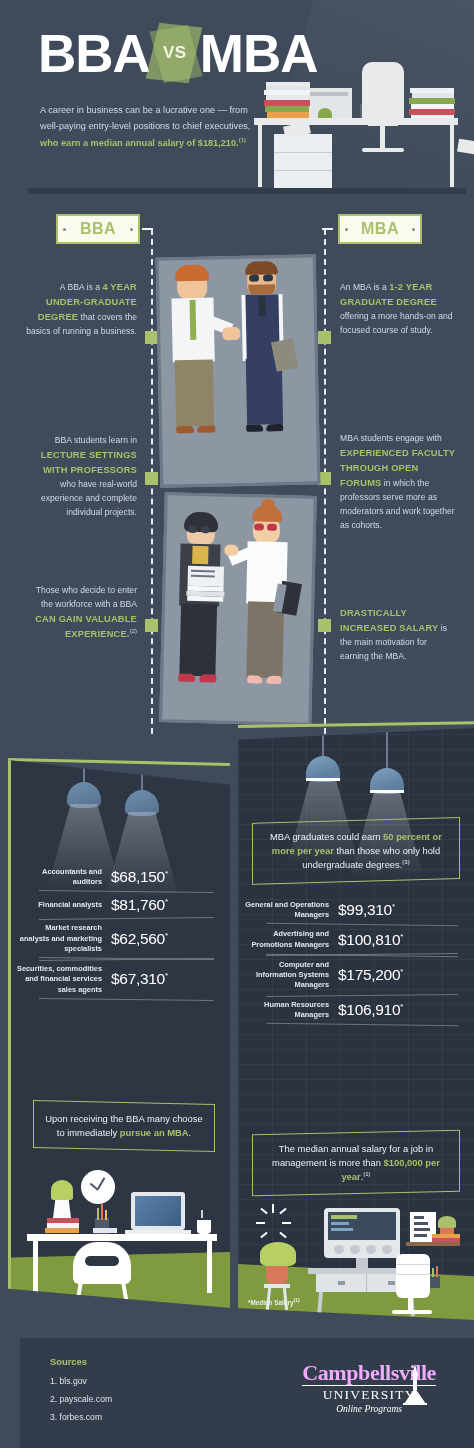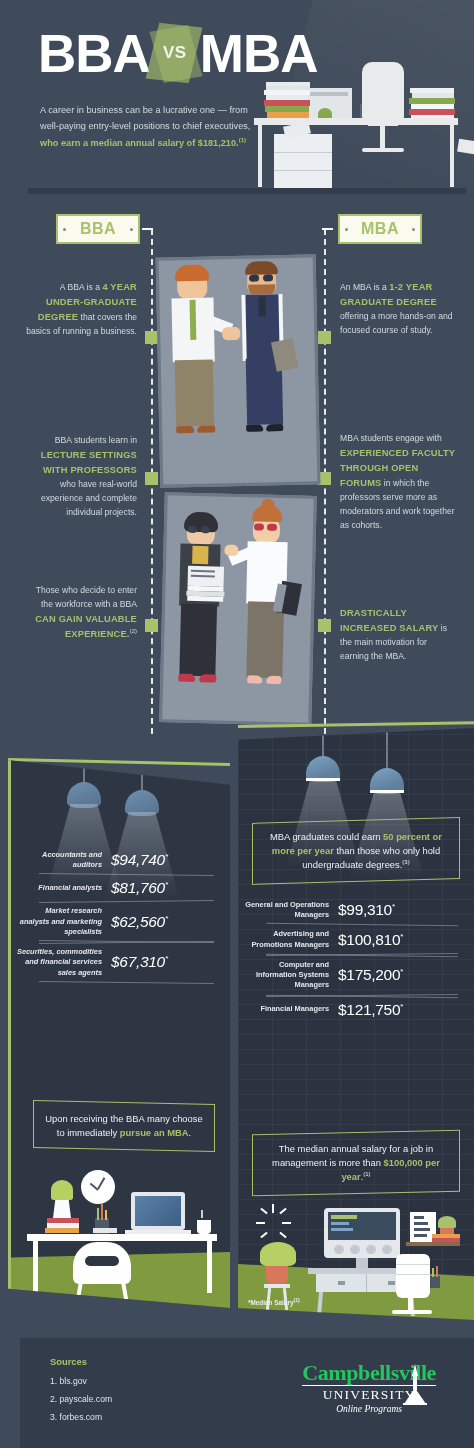--- a/index.html
+++ b/index.html
@@ -232,21 +232,21 @@
     position: absolute; left: 30px; top: 18px;
     font-size: 9.4px; font-weight: bold; color: #a8c16a;
   }
   .src-item {
     position: absolute; left: 30px;
     font-size: 8.6px; color: #dfe4ea;
   }
   .logo { position: absolute; right: 42px; top: 24px; text-align: center; }
   .logo-name {
     font-family: "Liberation Serif", serif; font-size: 22px; font-weight: bold;
-    color: #22c55e; letter-spacing: -0.4px; line-height: 1;
+    color: #f0abfc; letter-spacing: -0.4px; line-height: 1;
     border-bottom: 1.5px solid #ffffff; padding-bottom: 1px;
   }
   .logo-sub {
     font-family: "Liberation Serif", serif; font-size: 13.5px; color: #ffffff;
     letter-spacing: 1.2px; line-height: 1.2; margin-top: 1px;
   }
   .logo-tag {
     font-family: "Liberation Serif", serif; font-style: italic; font-size: 9.5px;
     color: #ffffff; margin-top: 1px;
   }
@@ -459,25 +459,25 @@
         <div class="sal-job">Advertising and Promotions Managers</div>
         <div class="sal-amt"><span>$100,810</span><sup>*</sup></div>
       </div>
       <div class="sal-sep tilt2"></div>
       <div class="sal-sep tilt"></div>
       <div class="sal-row">
         <div class="sal-job">Computer and Information Systems Managers</div>
         <div class="sal-amt"><span>$175,200</span><sup>*</sup></div>
       </div>
       <div class="sal-sep tilt2"></div>
+      <div class="sal-row">
+        <div class="sal-job">Human Resources Managers</div>
+        <div class="sal-amt"><span>$106,910</span><sup>*</sup></div>
+      </div>
       <div class="sal-sep tilt"></div>
-      <div class="sal-row">
-        <div class="sal-job">Financial Managers</div>
-        <div class="sal-amt"><span>$121,750</span><sup>*</sup></div>
-      </div>
     </div>
 
     <div class="callout skew-c" style="left:14px; top:404px; width:208px;">
       <span class="inner">
         <span>The median annual salary for a job in management is more than </span><b>$100,000 per year</b><span>.</span><sup>(1)</sup>
       </span>
     </div>
 
     <div class="scene" style="left:0; top:462px; width:236px; height:130px;">
       <div class="grass tilt2"></div>
@@ -546,24 +546,24 @@
 
     <div class="lamp">
       <div class="lamp-cord" style="left:72px; top:0; height:26px;"></div>
       <div class="lamp-shade" style="left:56px; top:22px; background:linear-gradient(160deg,#6f8fae,#55708e);"></div>
       <div class="lamp-glow" style="left:36px; top:44px;"></div>
       <div class="lamp-cord" style="left:130px; top:0; height:34px;"></div>
       <div class="lamp-shade" style="left:114px; top:30px; background:linear-gradient(160deg,#6f8fae,#55708e);"></div>
       <div class="lamp-glow" style="left:94px; top:52px;"></div>
     </div>
 
-    <div class="sal-table" style="top:86px;font-style:italic;">
+    <div class="sal-table" style="top:103px;">
       <div class="sal-row">
         <div class="sal-job">Accountants and auditors</div>
-        <div class="sal-amt"><span>$94,740</span><sup>*</sup></div>
+        <div class="sal-amt"><span>$68,150</span><sup>*</sup></div>
       </div>
       <div class="sal-sep tilt"></div>
       <div class="sal-row">
         <div class="sal-job">Financial analysts</div>
         <div class="sal-amt"><span>$81,760</span><sup>*</sup></div>
       </div>
       <div class="sal-sep tilt2"></div>
       <div class="sal-row">
         <div class="sal-job">Market research analysts and marketing specialists</div>
         <div class="sal-amt"><span>$62,560</span><sup>*</sup></div>

